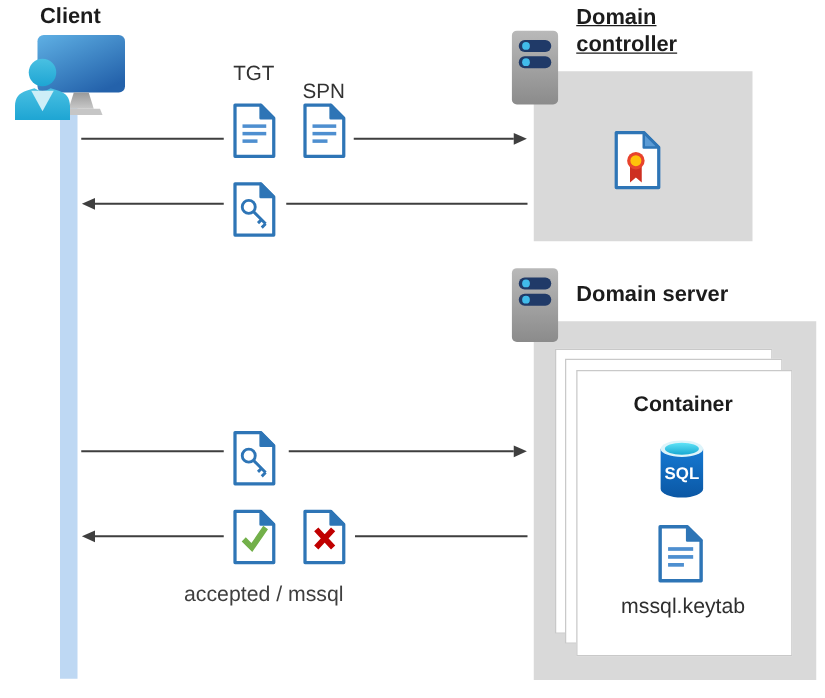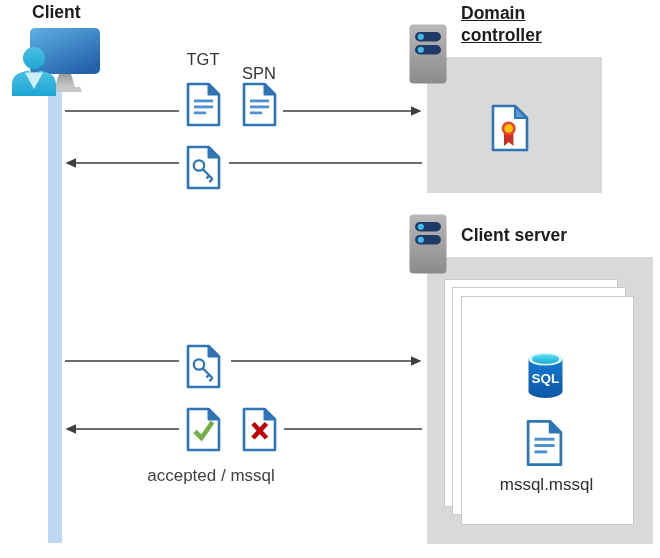--- a/index.html
+++ b/index.html
@@ -149,37 +149,38 @@
     </svg>
   <div class="abs label-bold" style="left:461px;top:2px;width:120px;text-decoration:underline;">Domain controller</div>
   <svg class="abs z2" style="left:491px;top:104px;" width="38" height="48">
       <use href="#doc-cert"></use>
     </svg>
 
   <div class="abs machine-box linux-box"></div>
   <svg class="abs z2" style="left:409px;top:214px;" width="38" height="60">
       <use href="#server-unit"></use>
     </svg>
-  <div class="abs label-bold" style="left:461px;top:224px;white-space:nowrap;">Client server</div>
+  <div class="abs label-bold" style="left:461px;top:224px;white-space:nowrap;">Domain server</div>
 
   <div class="abs card card-back"></div>
   <div class="abs card card-mid"></div>
   <div class="abs card card-front"></div>
+  <div class="abs label-bold z3 center" style="left:461px;top:313px;width:171px;font-size:17px;">Container</div>
 
   <svg class="abs z3" style="left:527px;top:351px;" width="37" height="48" viewBox="0 0 36 48">
     <path d="M1 8 V40 a17 7 0 0 0 34 0 V8 Z" fill="url(#sqlg)"></path>
     <ellipse cx="18" cy="8" rx="17" ry="6.6" fill="#ddf4fa"></ellipse>
     <ellipse cx="18" cy="8" rx="13.6" ry="4.8" fill="url(#sqltop)"></ellipse>
     <text class="sql-text" x="18" y="32" text-anchor="middle" font-size="13.5" fill="#ffffff">SQL</text>
   </svg>
 
   <svg class="abs z3" style="left:526px;top:418px;" width="37" height="50">
       <use href="#doc-lines"></use>
     </svg>
-  <div class="abs z3 center" style="left:461px;top:475px;width:171px;font-size:17px;color:#2f2f2f;">mssql.mssql</div>
+  <div class="abs z3 center" style="left:461px;top:475px;width:171px;font-size:17px;color:#2f2f2f;">mssql.keytab</div>
 
   <svg class="abs z2" style="left:186px;top:344px;" width="35" height="45">
       <use href="#doc-key"></use>
     </svg>
   <svg class="abs z2" style="left:186px;top:407px;" width="35" height="45">
       <use href="#doc-check"></use>
     </svg>
   <svg class="abs z2" style="left:242px;top:407px;" width="35" height="45">
       <use href="#doc-x"></use>
     </svg>

